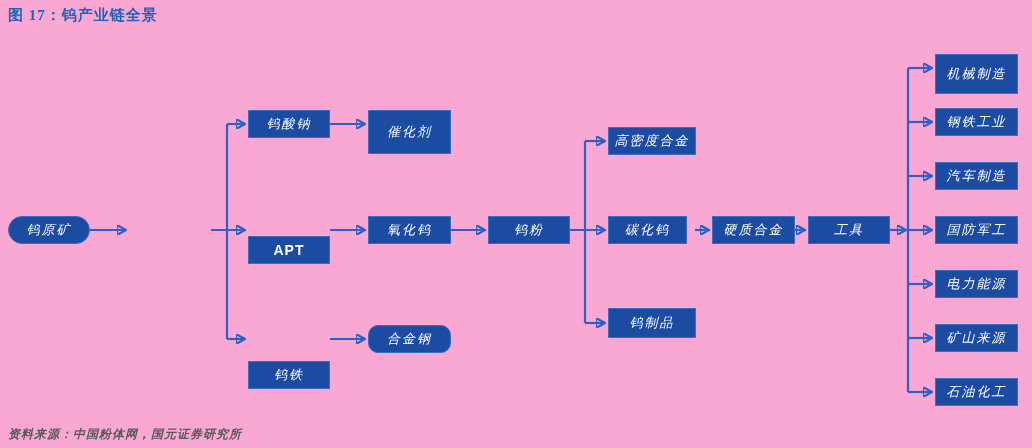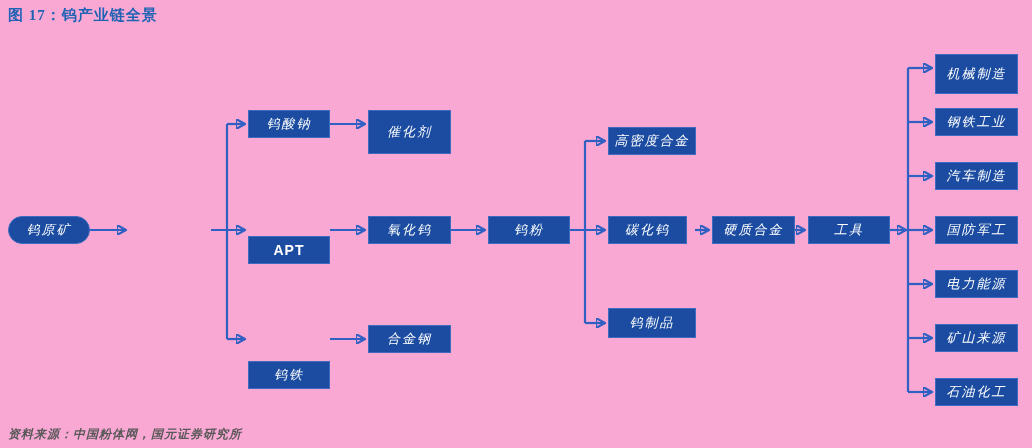--- a/index.html
+++ b/index.html
@@ -75,21 +75,21 @@
     <path d="M908,338 H932" marker-end="url(#ahm)"></path>
     <path d="M908,392 H932" marker-end="url(#ahm)"></path>
   </svg>
 
   <div class="node" style="left:8px;top:216px;width:82px;height:28px;border-radius:14px;">钨原矿</div>
   <div class="node" style="left:248px;top:110px;width:82px;height:28px;">钨酸钠</div>
   <div class="node latin" style="left:248px;top:216px;width:82px;height:28px;margin-top:20px;">APT</div>
   <div class="node" style="left:248px;top:325px;width:82px;height:28px;margin-top:36px;">钨铁</div>
   <div class="node" style="left:368px;top:110px;width:83px;height:44px;">催化剂</div>
   <div class="node" style="left:368px;top:216px;width:83px;height:28px;">氧化钨</div>
-  <div class="node" style="left:368px;top:325px;width:83px;height:28px;">合金钢</div>
+  <div class="node" style="left:368px;top:325px;width:83px;height:28px;border-radius:10px;">合金钢</div>
   <div class="node" style="left:488px;top:216px;width:82px;height:28px;">钨粉</div>
   <div class="node" style="left:608px;top:127px;width:88px;height:28px;">高密度合金</div>
   <div class="node" style="left:608px;top:216px;width:79px;height:28px;">碳化钨</div>
   <div class="node" style="left:608px;top:308px;width:88px;height:30px;">钨制品</div>
   <div class="node" style="left:712px;top:216px;width:83px;height:28px;">硬质合金</div>
   <div class="node" style="left:808px;top:216px;width:82px;height:28px;">工具</div>
 
   <div class="node" style="left:935px;top:54px;width:83px;height:40px;">机械制造</div>
   <div class="node" style="left:935px;top:108px;width:83px;height:28px;">钢铁工业</div>
   <div class="node" style="left:935px;top:162px;width:83px;height:28px;">汽车制造</div>

